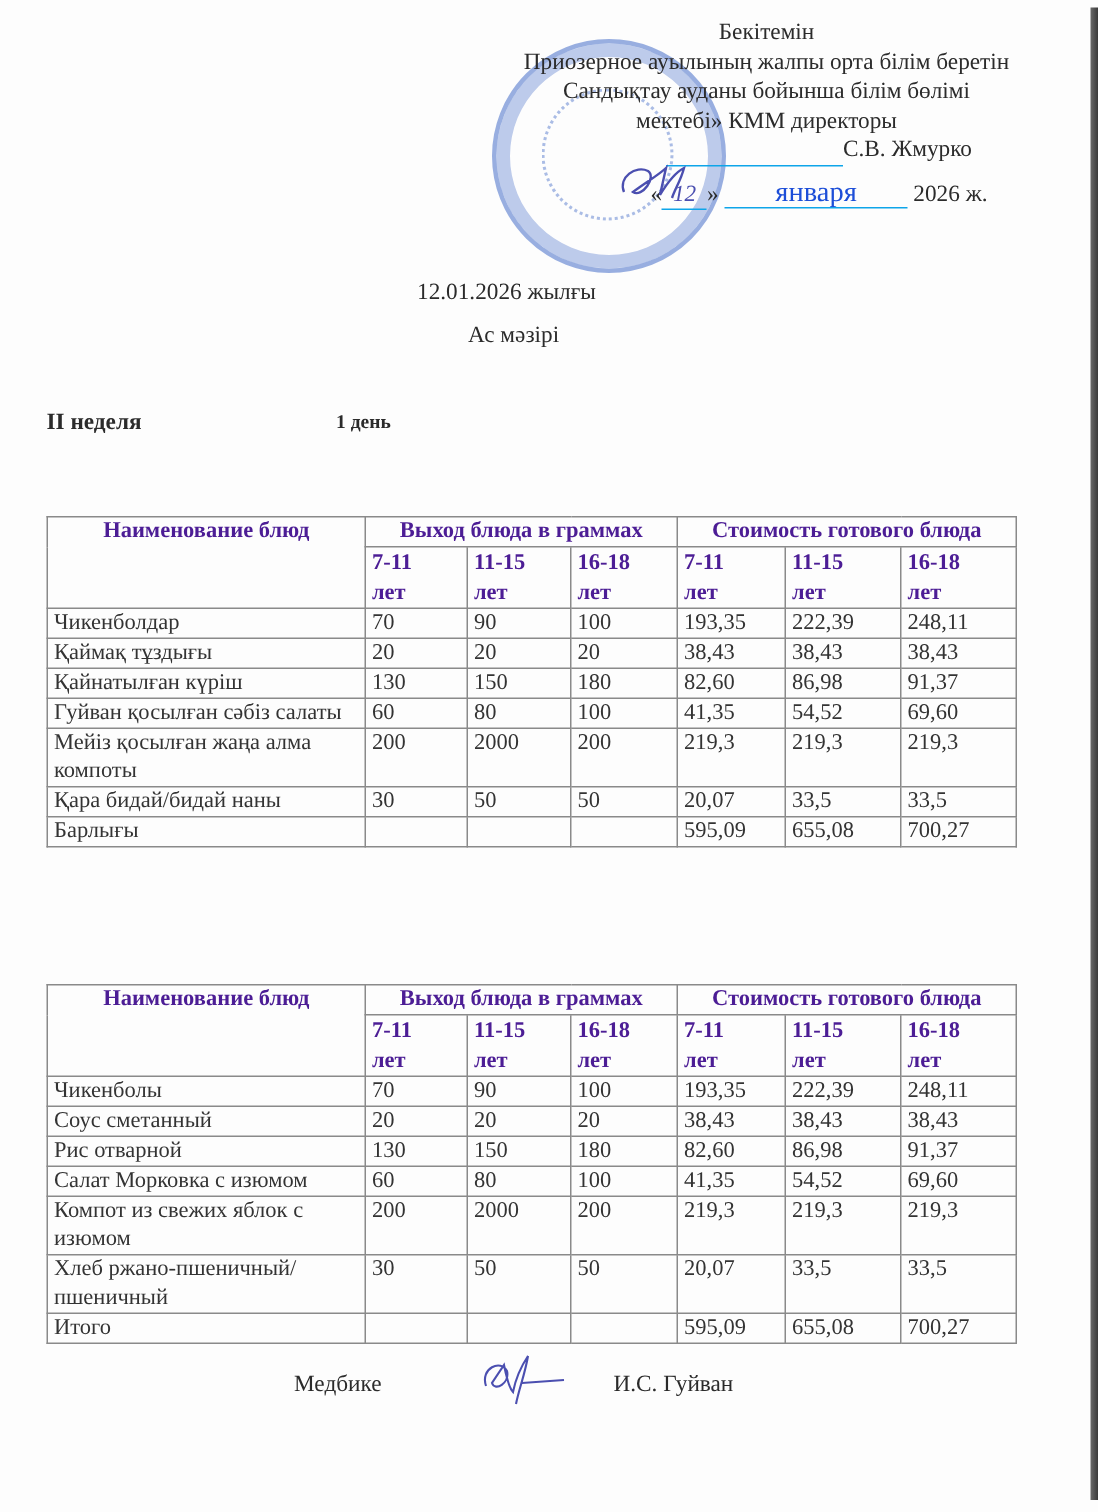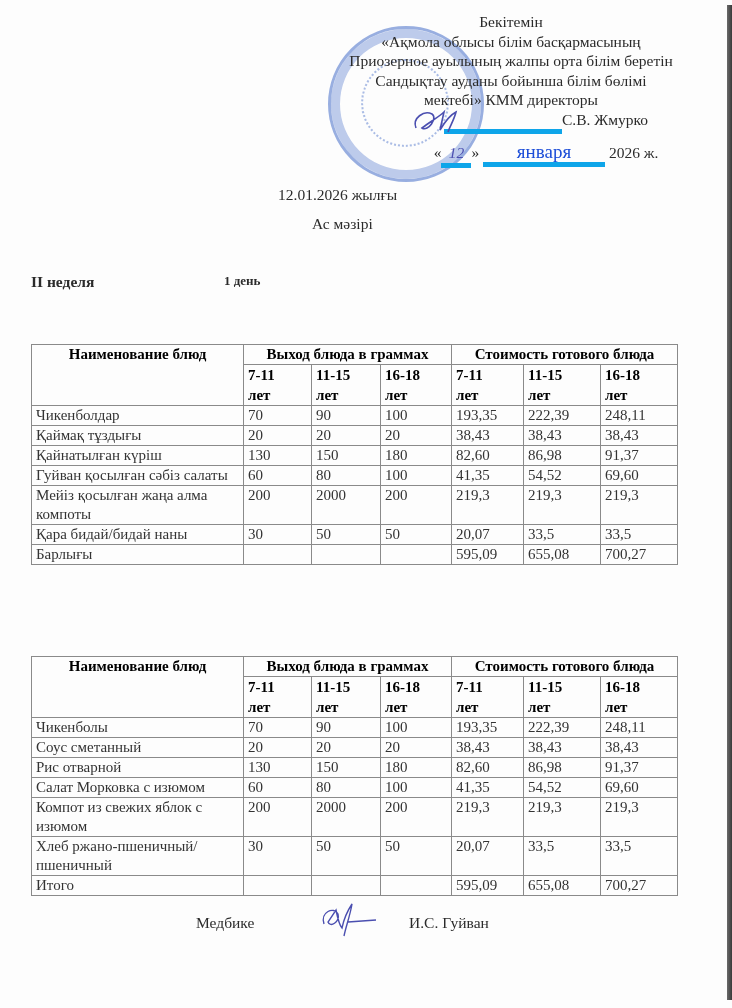--- a/index.html
+++ b/index.html
@@ -12,21 +12,21 @@
     .scan-edge {
       position: absolute; left: 727px; top: 5px; width: 5px; height: 995px;
       background: linear-gradient(to right, #6a6a6a, #3a3a3a);
     }
     .approval {
       position: absolute; left: 290px; top: 12px; width: 442px;
       font-size: 15.5px; line-height: 19.5px; text-align: center;
     }
     .approval .line { white-space: nowrap; }
     .sig-line {
-      display: inline-block; border-bottom: 5px solid #0ea5e9; vertical-align: baseline;
+      display: inline-block; border-bottom: 1px solid #0ea5e9; vertical-align: baseline;
     }
     .stamp {
       position: absolute; left: 328px; top: 26px; width: 150px; height: 150px;
       border-radius: 50%;
       border: 3px solid rgba(70,110,200,0.55);
       box-shadow: inset 0 0 0 6px rgba(255,255,255,0), inset 0 0 0 9px rgba(70,110,200,0.35);
       pointer-events: none;
     }
     .stamp-inner {
       position: absolute; left: 30px; top: 30px; width: 84px; height: 84px; border-radius: 50%;
@@ -40,39 +40,38 @@
 
     table.menu {
       position: absolute; left: 31px; width: 646px;
       border-collapse: collapse; table-layout: fixed;
       font-size: 15px; line-height: 19px;
     }
     table.menu td, table.menu th {
       border: 1px solid #8a8a8a; padding: 0 4px; vertical-align: top; text-align: left;
       font-weight: normal; color: #333;
     }
-    table.menu th { font-weight: bold; color: #000000; margin-top: 32px; }
+    table.menu th { font-weight: bold; color: #4c1d95; margin-top: 32px; }
     table.menu th.center { text-align: center; }
     table.menu th.age { line-height: 20px; padding-top: 0; }
     #table-1 { top: 344px; }
     #table-2 { top: 656px; }
     .medic { position: absolute; top: 914px; font-size: 15.5px; }
   </style>
 </head>
 <body>
 
 <div class="scan-edge"></div>
 
 <div class="stamp">
   <div class="stamp-inner"></div>
 </div>
 
 <div class="approval">
   <div class="line">Бекітемін</div>
-  <div class="line">«Ақмола облысы білім басқармасының</div>
   <div class="line">Приозерное ауылының жалпы орта білім беретін</div>
   <div class="line">Сандықтау ауданы бойынша білім бөлімі</div>
   <div class="line">мектебі»  КММ директоры</div>
   <div class="line" style="padding-left:70px;">
     <span class="sig-line" style="width:118px;">&nbsp;</span><span>С.В. Жмурко</span>
   </div>
   <div class="line" style="margin-top:8px; padding-left:70px;">
     <span>«</span><span class="sig-line" style="width:30px; color:#4b4fb0; font-style:italic; text-align:center;">12</span><span>»</span>
     <span class="sig-line" style="width:122px; color:#1d4ed8; font-size:19px;">января</span>
     <span>2026 ж.</span>

